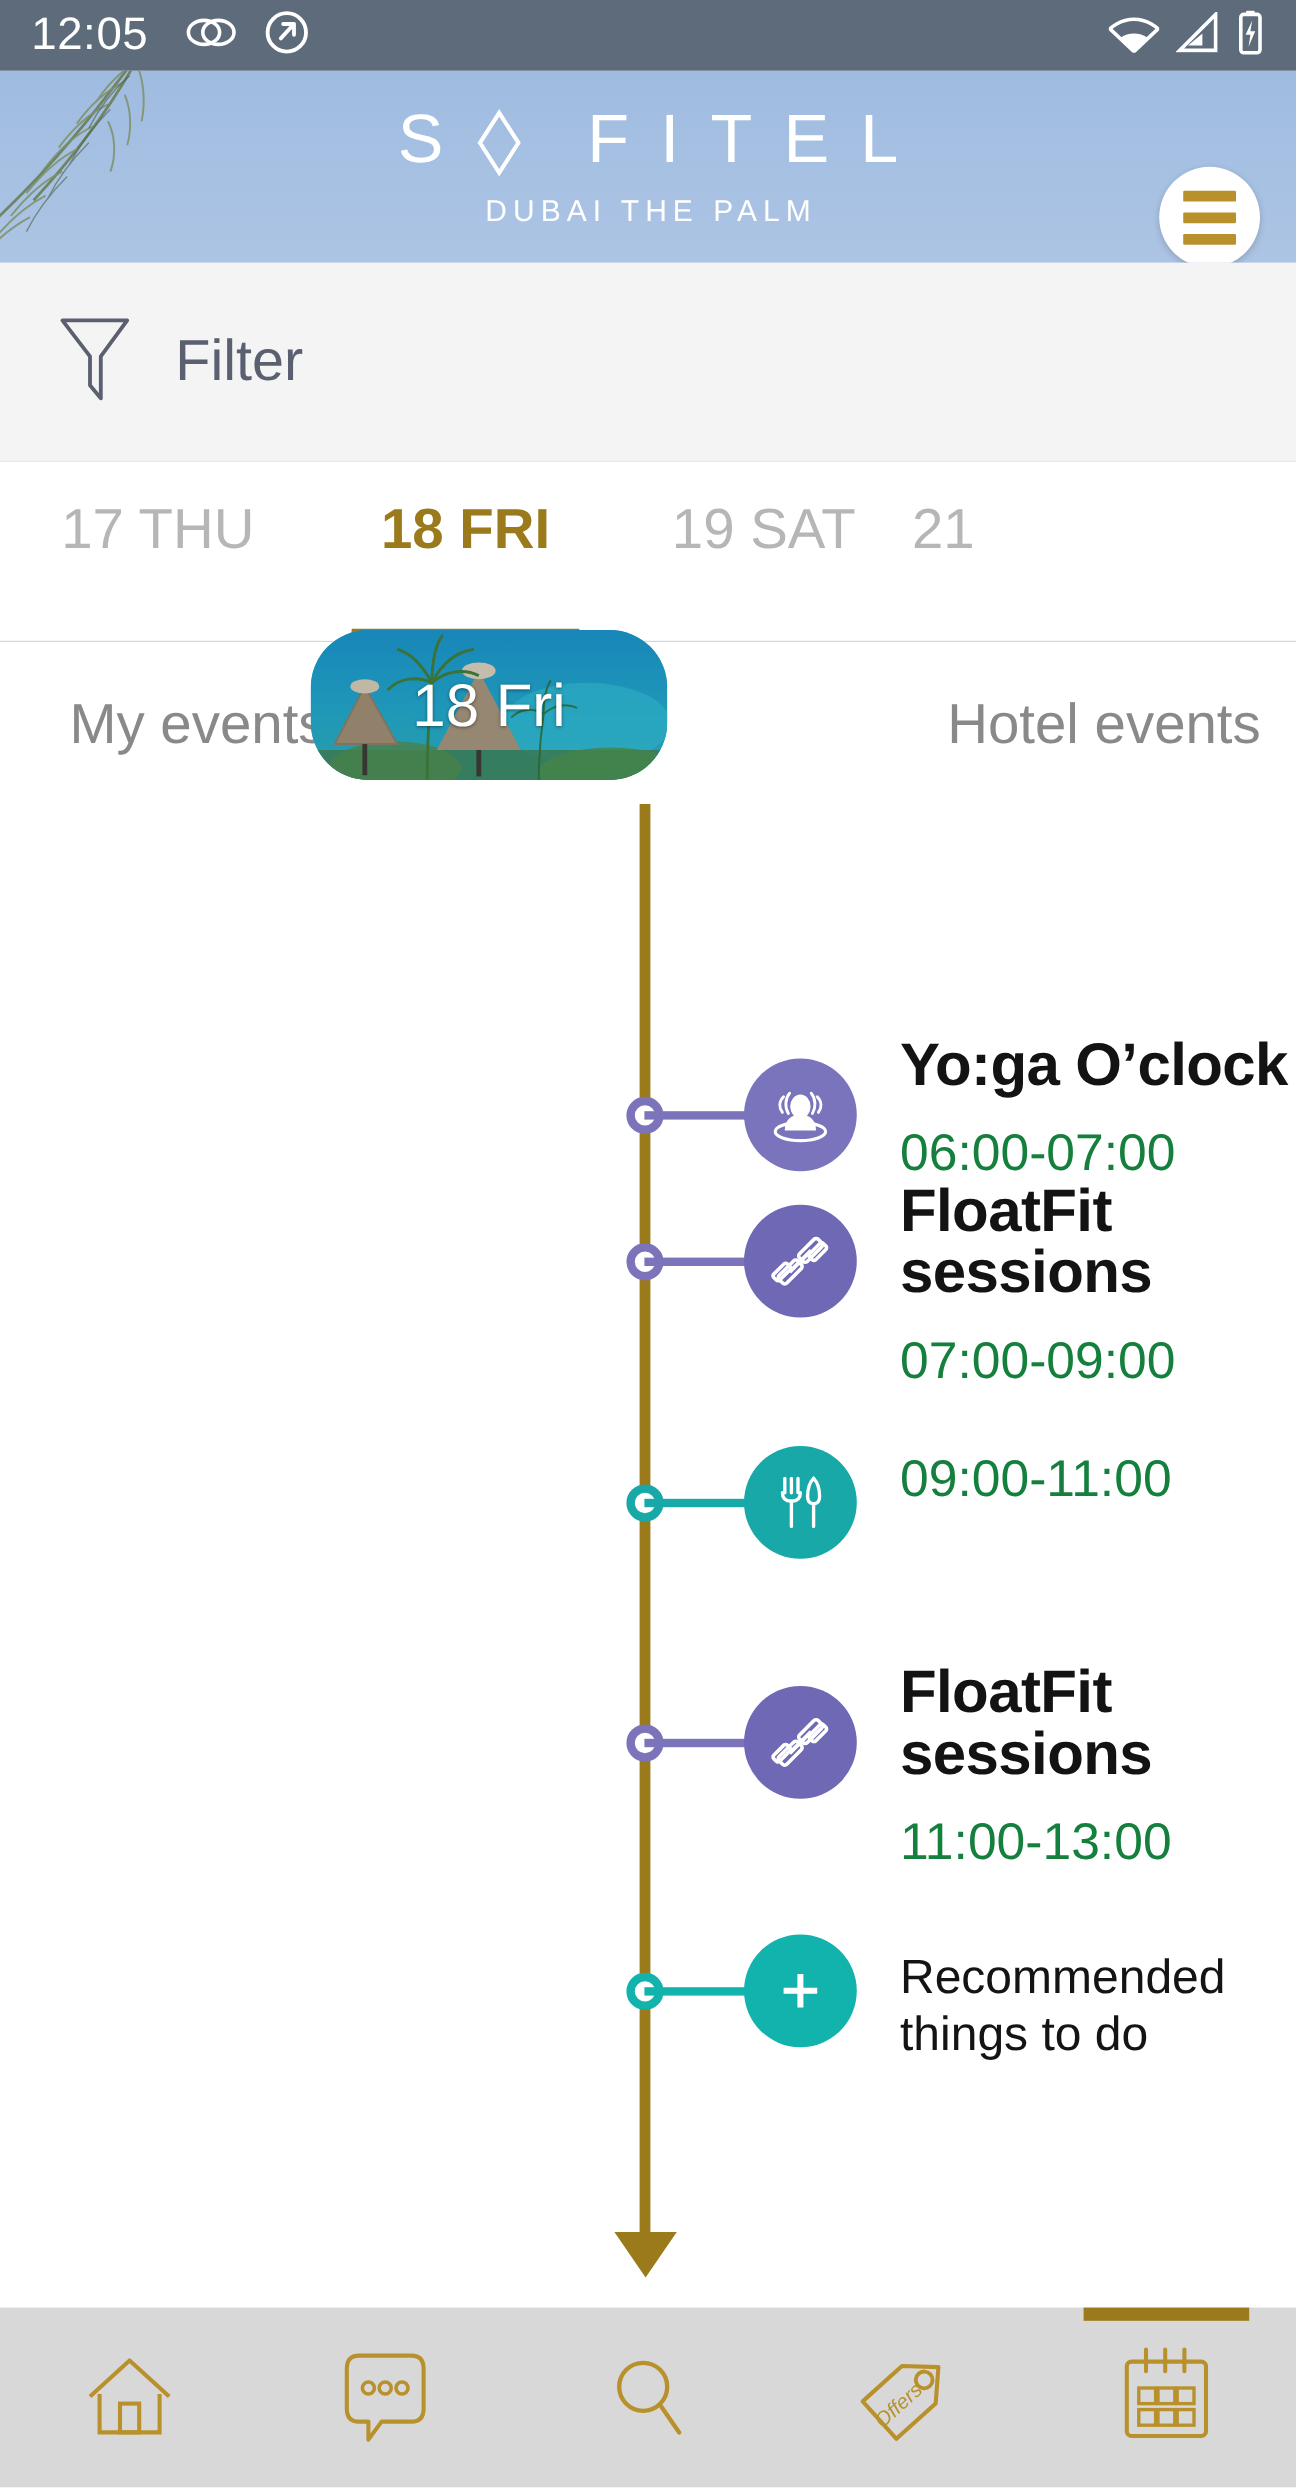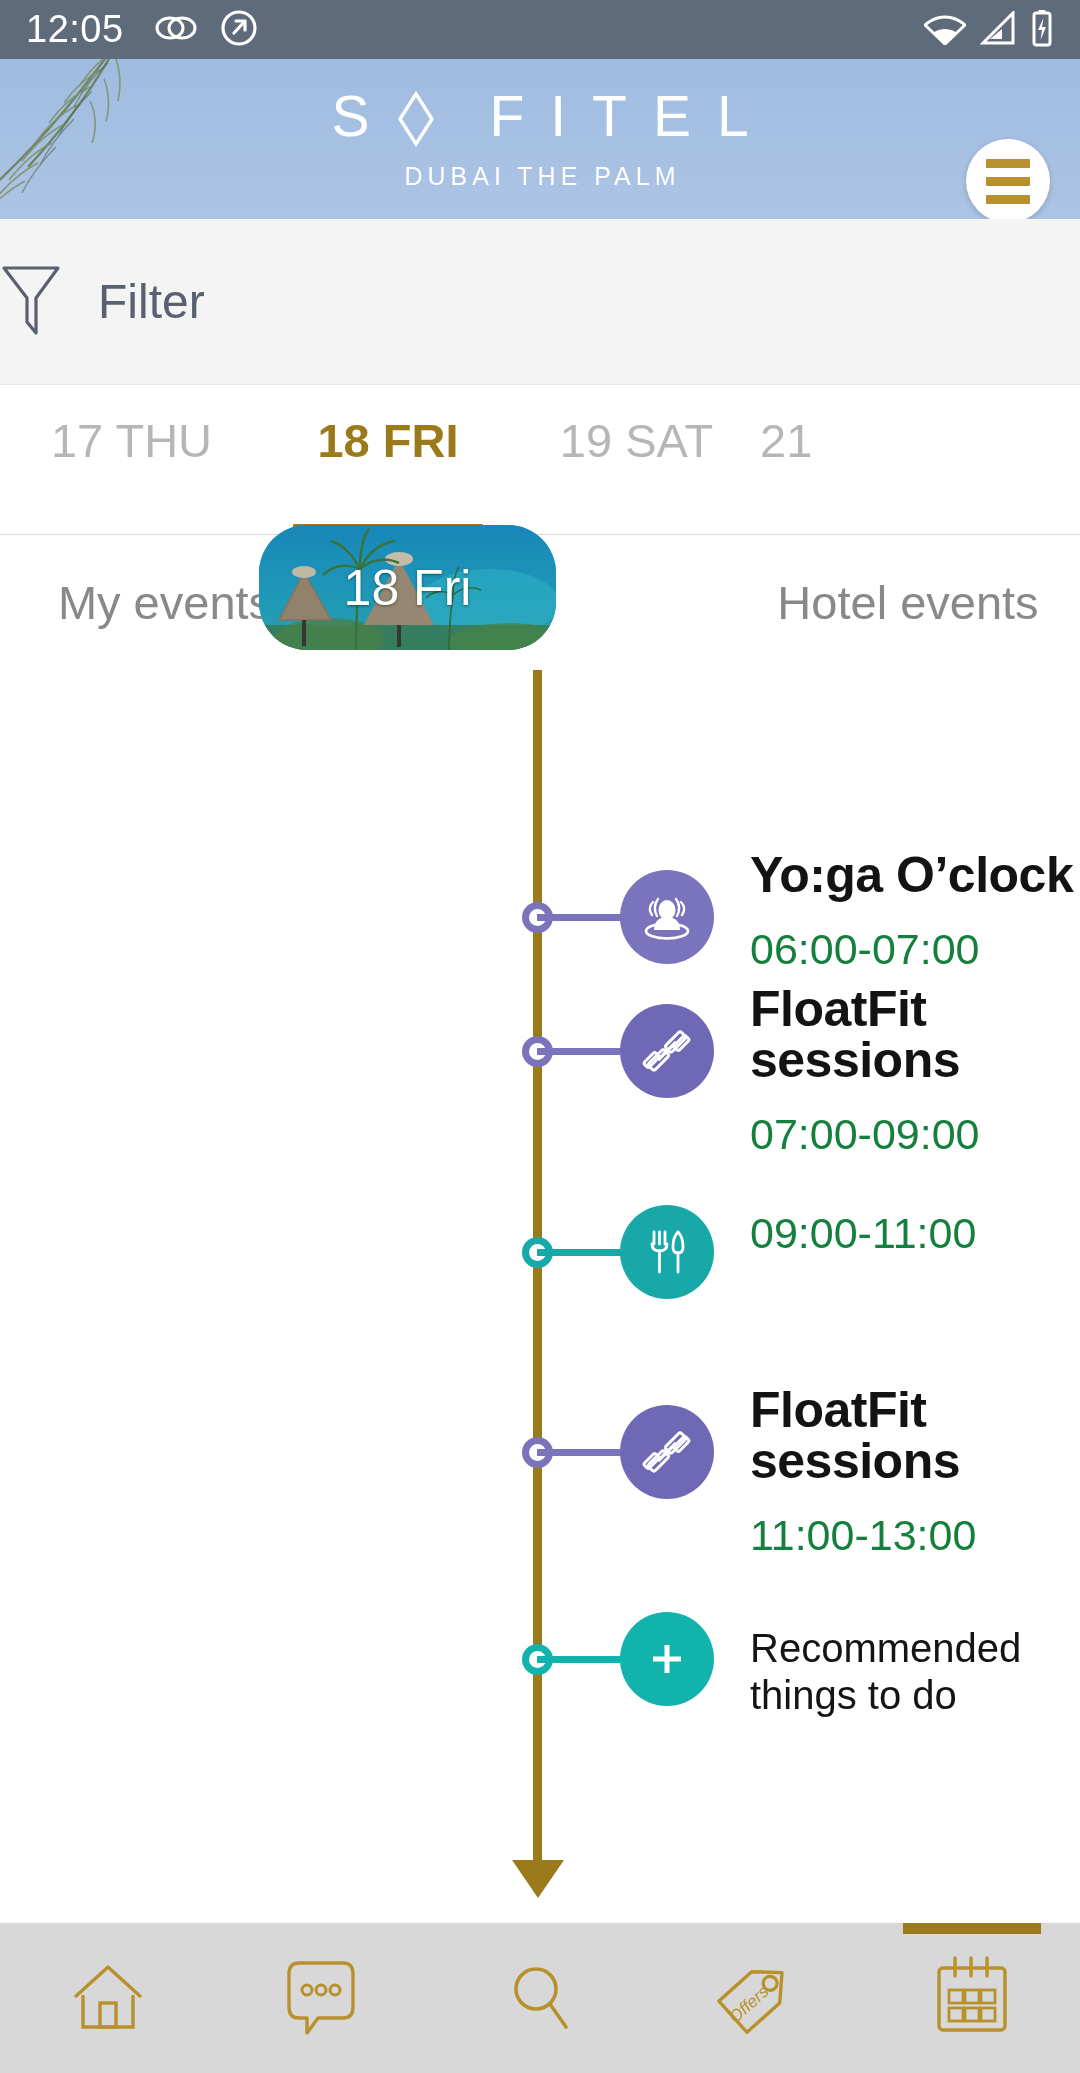--- a/index.html
+++ b/index.html
@@ -50,21 +50,21 @@
     width:84px; height:84px; border-radius:50%;
     background:#ffffff; display:flex; flex-direction:column;
     align-items:center; justify-content:center; gap:9px;
     box-shadow:0 2px 6px rgba(0,0,0,.18);
   }
   .menu-bar { width:44px; height:9px; background:#b8912c; border-radius:1px; }
 
   
   .filterbar {
     position:absolute; top:219px; left:0; width:1080px; height:166px;
-    background:#f4f4f5; display:flex; align-items:center; 
+    background:#f4f4f5; display:flex; align-items:center; padding-left:48px;
     border-bottom:1px solid #e7e7e9;
   }
   .filter-label {
     color:#5a6070; font-size:48px; font-weight:400; margin-left:36px;
   }
 
   
   .daytabs {
     position:absolute; top:385px; left:0; width:1080px; height:150px;
     background:#ffffff; display:flex; align-items:flex-start;
@@ -84,21 +84,21 @@
   
   .columns-head {
     position:absolute; top:535px; left:0; width:1080px; height:135px;
   }
   .col-my {
     position:absolute; left:0; top:0; width:330px; height:135px;
     display:flex; align-items:center; justify-content:center;
     font-size:47px; color:#898989; text-align:center;
   }
   .col-hotel {
-    position:absolute; right:12px; top:-4px; width:320px; height:145px;
+    position:absolute; right:0; top:-4px; width:320px; height:145px;
     display:flex; align-items:center; justify-content:center;
     font-size:47px; color:#898989; text-align:right; line-height:1.15;
   }
   .day-card {
     position:absolute; left:259px; top:-10px; width:297px; height:125px;
     border-radius:48px; overflow:hidden;
     background:linear-gradient(180deg,#1f9fc8 0%,#2aa6c6 40%,#36a7b4 100%);
     display:flex; align-items:center; justify-content:center;
   }
   .day-card svg { position:absolute; inset:0; }
@@ -319,21 +319,21 @@
       <span class="day-card-label">18 Fri</span>
     </div>
 
     <div class="col-hotel">Hotel events</div>
   </div>
 
   <div class="timeline-area">
     <div class="spine" style="top:0px; height:1196px;"></div>
     <div class="spine-arrow" style="top:1190px;"></div>
 
-    <div class="ev" style="top:4px; height:170px;">
+    <div class="ev" style="top:16px; height:170px;">
       <span class="ev-node" style="top:228px; border-color:#7b74bb;"></span>
       <span class="ev-connector" style="top:240px; width:123px; background:#7b74bb;"></span>
       <span class="ev-icon" style="left:620px; top:196px; background:#7a74bc;">
         <svg width="62" height="62" viewBox="0 0 62 62">
           <ellipse cx="31" cy="24" rx="8.5" ry="10" fill="#fff"></ellipse>
           <path d="M18 44 C18 35 23.5 31 31 31 C38.5 31 44 35 44 44 Z" fill="#fff"></path>
           <ellipse cx="31" cy="45" rx="21" ry="7.5" fill="none" stroke="#fff" stroke-width="2.6"></ellipse>
           <path d="M17 16 C13 20 13 25 16 29" fill="none" stroke="#fff" stroke-width="2.4" stroke-linecap="round"></path>
           <path d="M22 13 C18 18 18 25 21 30" fill="none" stroke="#fff" stroke-width="2.4" stroke-linecap="round"></path>
           <path d="M45 16 C49 20 49 25 46 29" fill="none" stroke="#fff" stroke-width="2.4" stroke-linecap="round"></path>

